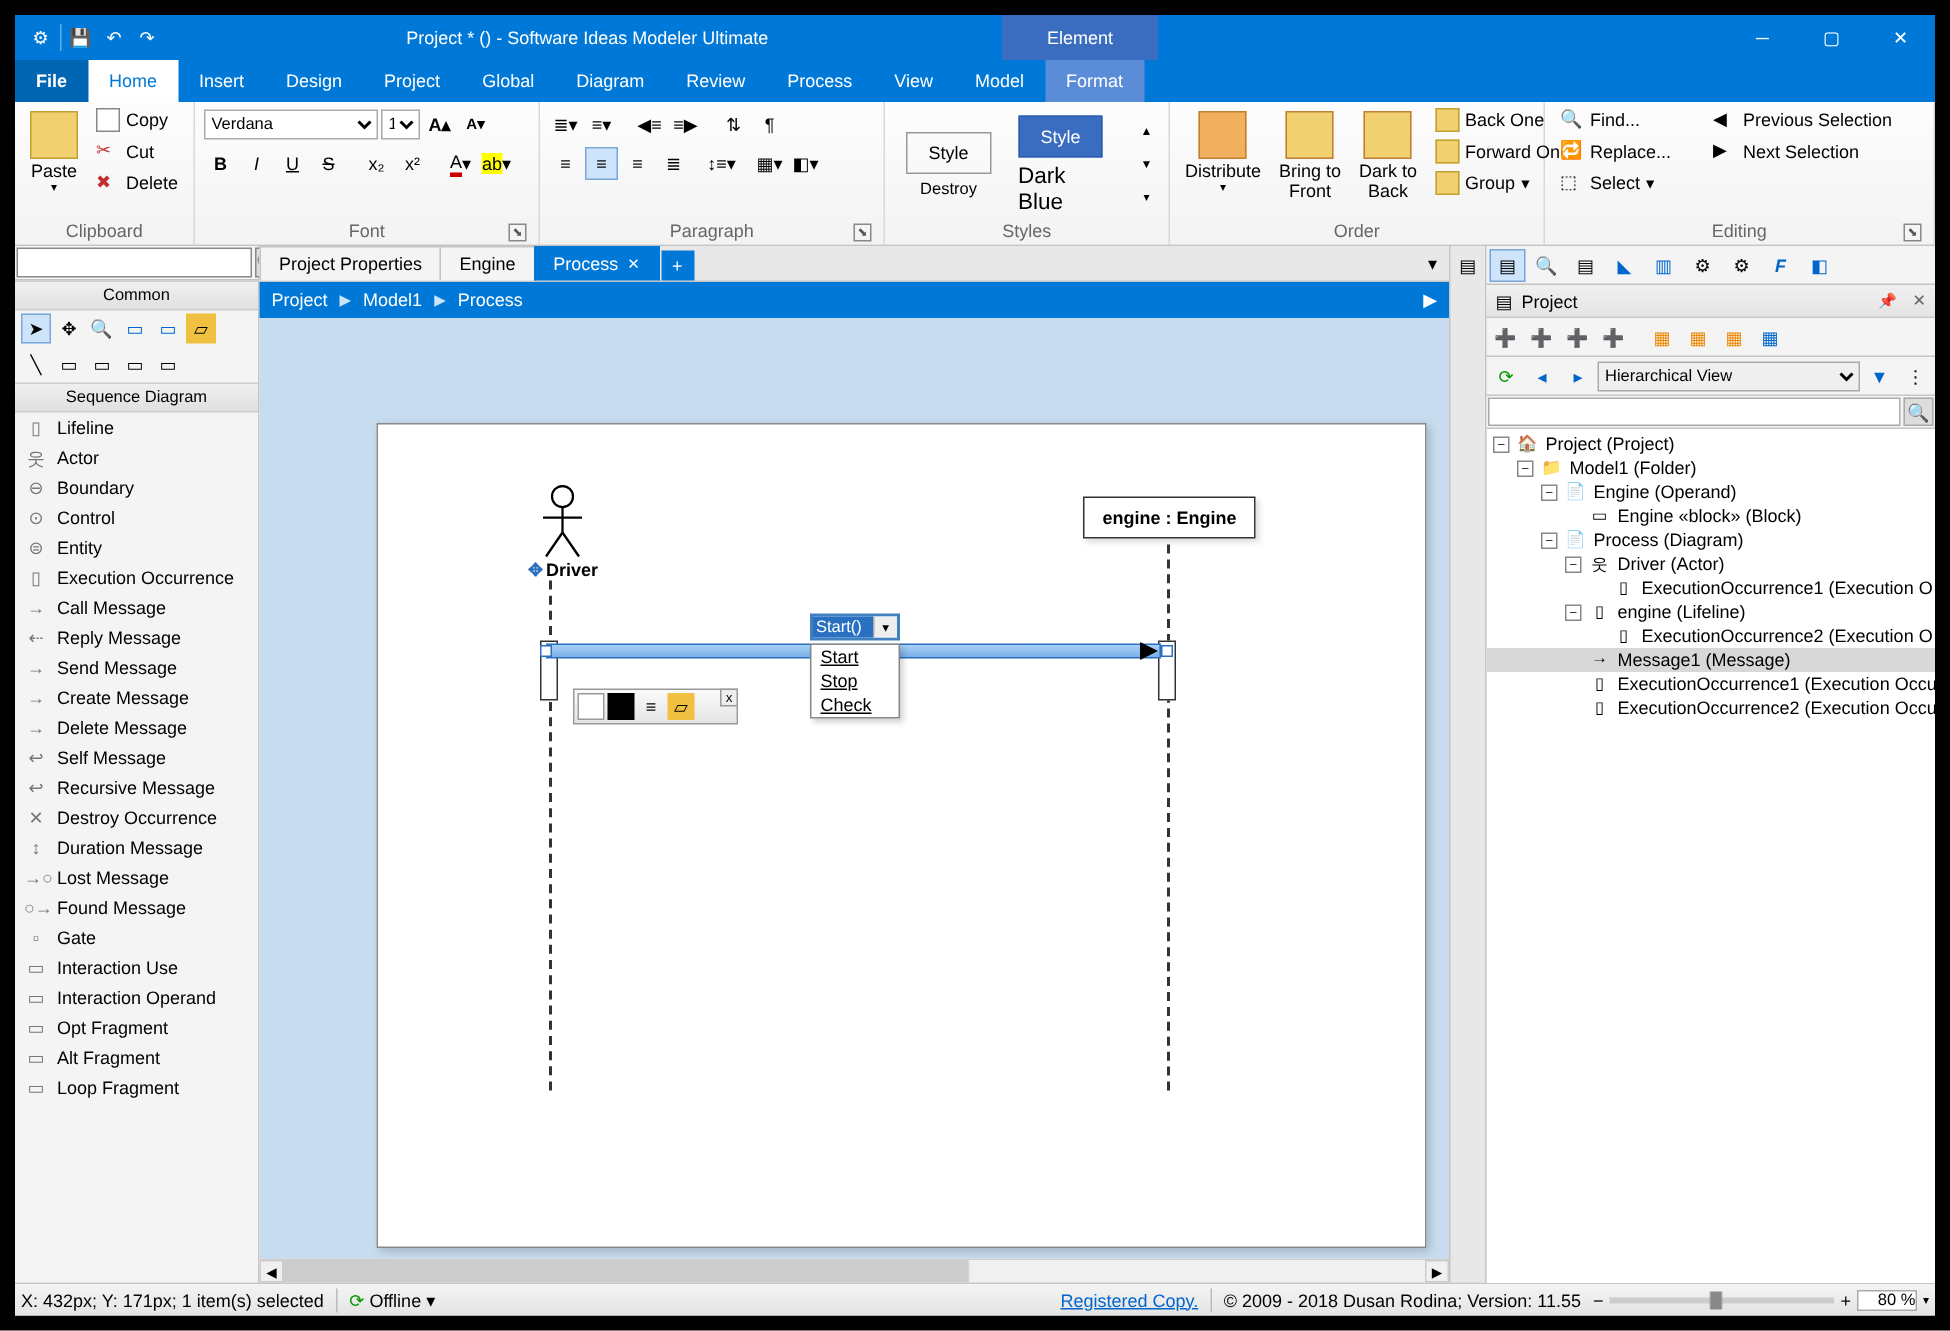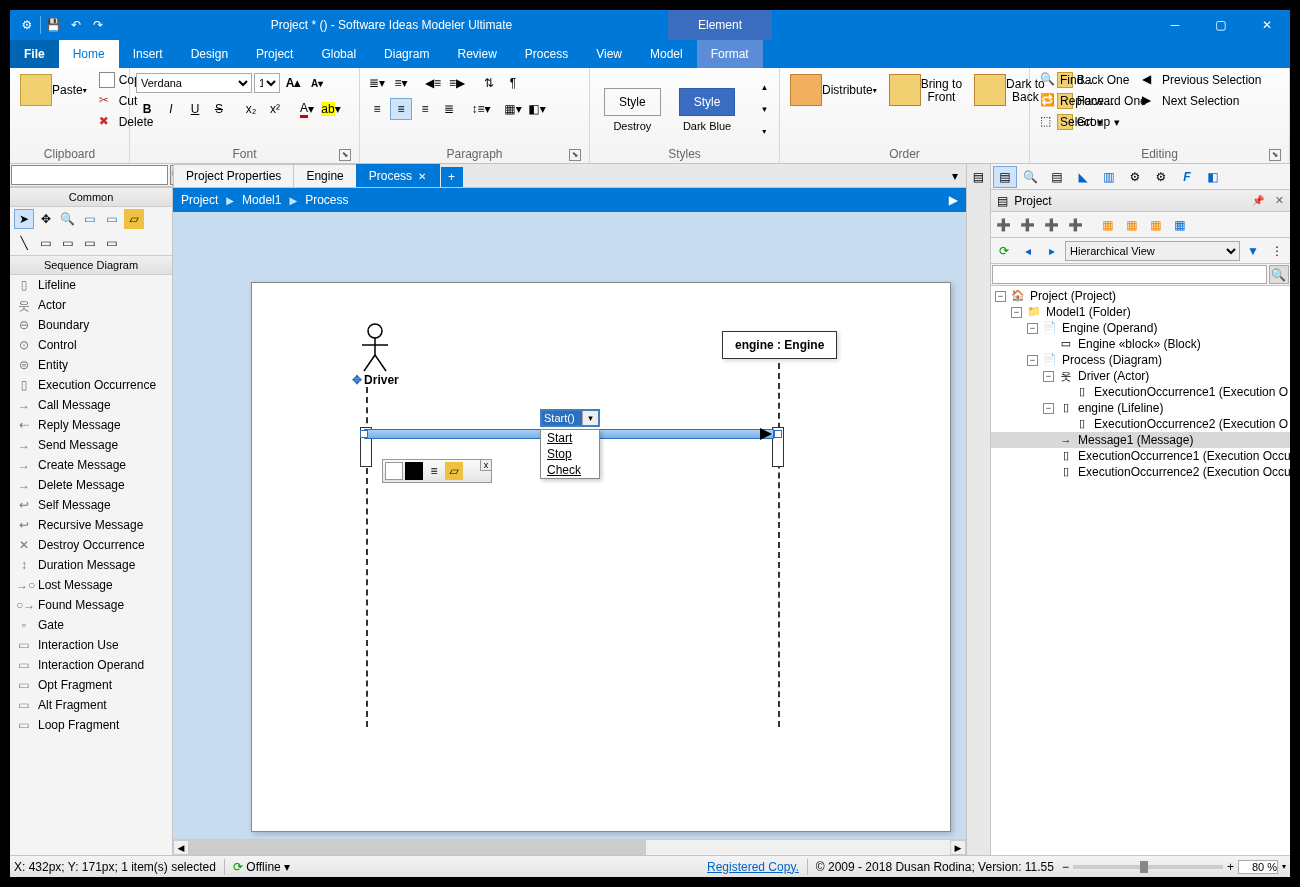--- a/index.html
+++ b/index.html
@@ -17,21 +17,21 @@
 .menubar .tab.file { background:#0065b3; font-weight:bold; }
 .menubar .tab.active { background:#fff; color:#0078d7; }
 .menubar .tab.elem { background:#5a8cd8; }
 .menubar .search { margin-left:auto; margin-right:4px; }
 .menubar .search input { width:210px; height:20px; border:1px solid #4d9ee6; background:#fff; padding:0 4px; font-size:11px; color:#888; font-style:italic; }
 .ribbon { height:96px; background:linear-gradient(#fdfdfd,#f3f3f3); border-bottom:1px solid #c5c5c5; display:flex; }
 .rgroup { border-right:1px solid #d8d8d8; display:flex; flex-direction:column; padding:2px 6px 0 6px; }
 .rgroup .body { flex:1; display:flex; align-items:flex-start; gap:4px; }
 .rgroup .label { text-align:center; font-size:11px; color:#666; padding:2px 0; position:relative; }
 .rgroup .label .launcher { position:absolute; right:2px; bottom:2px; width:12px; height:12px; border:1px solid #888; font-size:8px; line-height:10px; color:#555; cursor:pointer; }
-.bigbtn { display:flex; flex-direction:row; align-items:center; justify-content:center; padding:4px; cursor:pointer; text-align:center; font-size:11px; line-height:1.1; }
+.bigbtn { display:flex; flex-direction:column; align-items:center; justify-content:center; padding:4px; cursor:pointer; text-align:center; font-size:11px; line-height:1.1; }
 .bigbtn .ico { width:32px; height:32px; background:#f0b060; border:1px solid #c08030; margin-bottom:2px; }
 .smallbtn { display:flex; align-items:center; gap:4px; padding:2px 4px; cursor:pointer; font-size:11px; white-space:nowrap; }
 .smallbtn .ico { width:16px; height:16px; display:inline-block; }
 .iconbtn { width:22px; height:22px; display:inline-flex; align-items:center; justify-content:center; cursor:pointer; border:1px solid transparent; }
 .vstack { display:flex; flex-direction:column; gap:1px; }
 .row { display:flex; align-items:center; gap:2px; }
 select.ribbonsel, input.ribbonin { border:1px solid #aaa; height:20px; font-size:11px; background:#fff; }
 .stylebox { border:1px solid #999; padding:6px 14px; font-size:12px; cursor:pointer; }
 .stylebox.dark { background:#3a6cbf; color:#fff; border-color:#2a5caf; }
 .main { flex:1; display:flex; min-height:0; }
@@ -220,21 +220,21 @@
     </div>
 
     <div class="rgroup" style="width:190px">
       <div class="body" style="align-items:center;gap:18px;padding:4px 4px 0 8px">
         <div class="vstack" style="align-items:center;gap:4px">
           <div class="stylebox"><span>Style</span></div>
           <span style="font-size:11px">Destroy</span>
         </div>
         <div class="vstack" style="align-items:center;gap:4px">
           <div class="stylebox dark"><span>Style</span></div>
-          <span style="font-size:11px">Dark Blue</span>
+          <span style="font-size:15px">Dark Blue</span>
         </div>
         <div class="vstack" style="gap:0">
           <span class="iconbtn" style="font-size:8px">▲</span>
           <span class="iconbtn" style="font-size:8px">▼</span>
           <span class="iconbtn" style="font-size:8px">▾</span>
         </div>
       </div>
       <div class="label"><span>Styles</span></div>
     </div>
 

